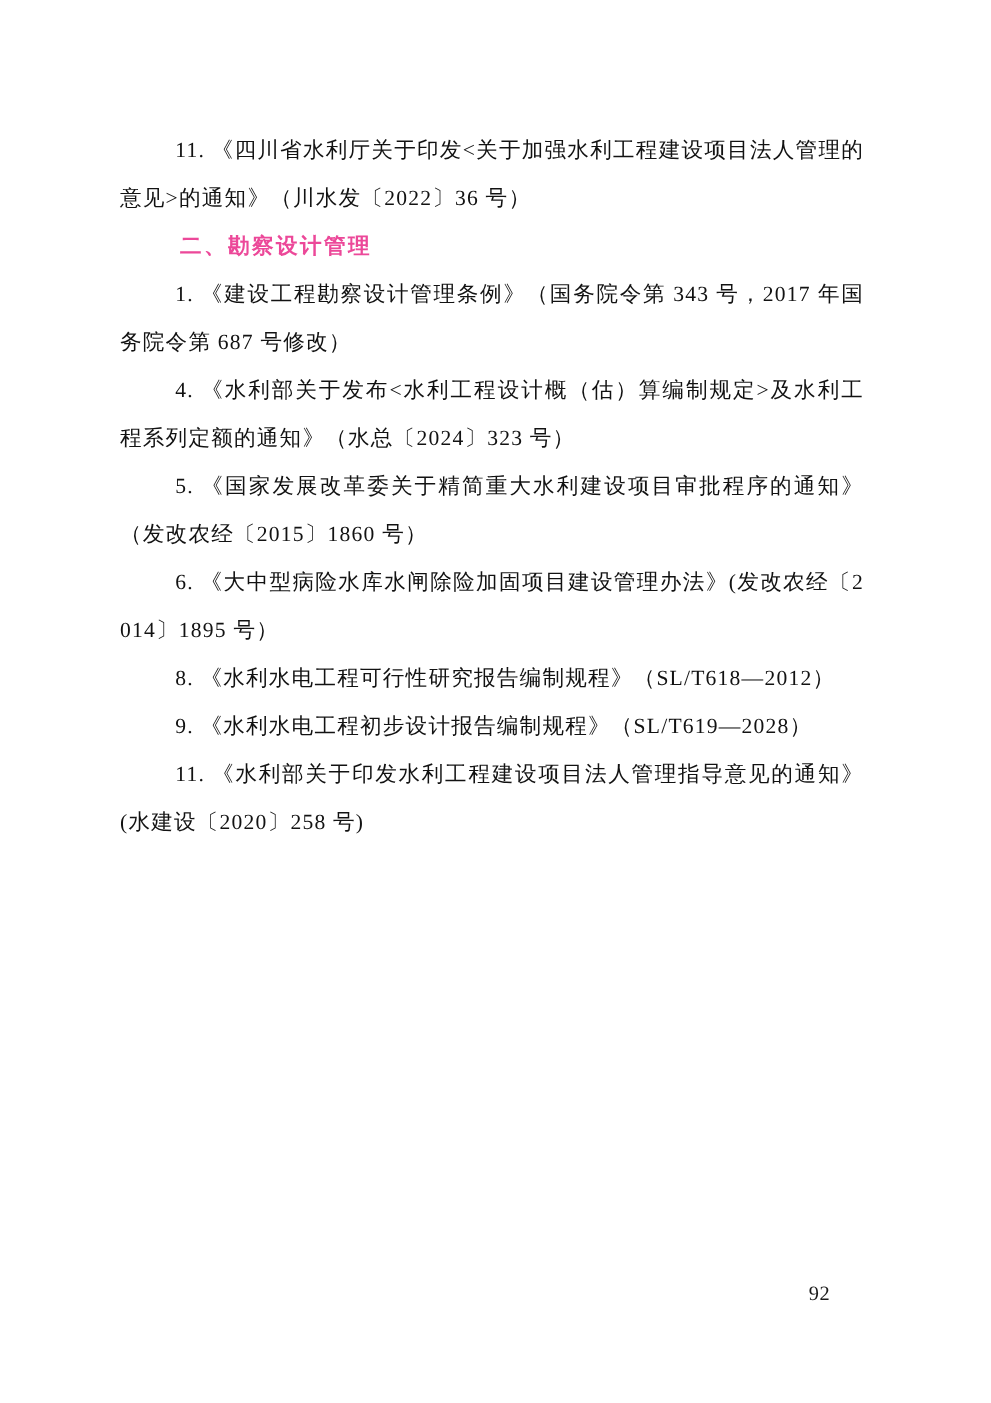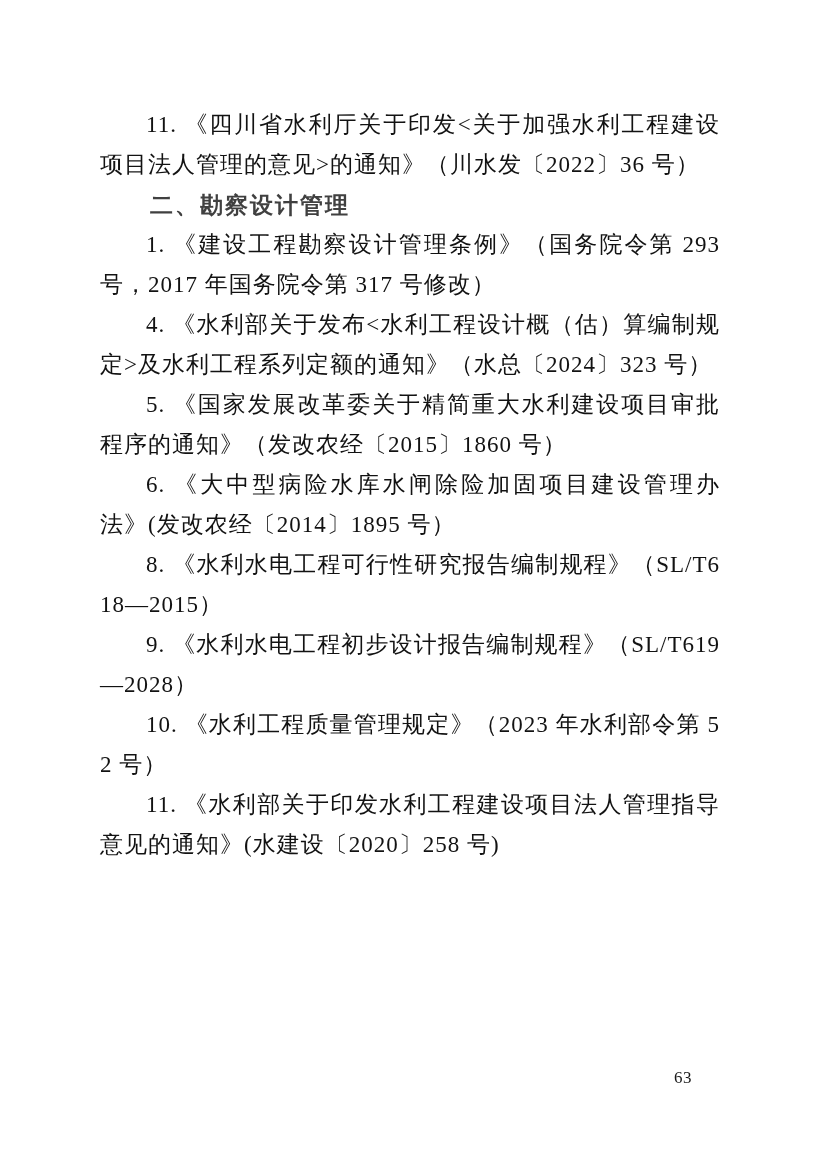--- a/index.html
+++ b/index.html
@@ -17,34 +17,34 @@
     color: #121212;
   }
   .doc-body {
     position: absolute;
     left: 100px;
     top: 105px;
     width: 620px;
   }
   .para {
     margin: 0;
-    font-size: 23px;
+    font-size: 18px;
     line-height: 40px;
     letter-spacing: 1px;
     text-align: justify;
     text-indent: 46px;
     word-break: break-all;
   }
   .para.heading {
     font-family: "Liberation Sans", "DejaVu Sans", sans-serif;
     font-weight: bold;
     text-align: left;
     text-indent: 50px;
     letter-spacing: 2px;
-    color: #404040;
+    color: #ec4899;
   }
   .page-footer {
     position: absolute;
     left: 0;
     top: 1068px;
     width: 692px;
     text-align: right;
   }
   .page-number {
     font-size: 17px;
@@ -52,25 +52,24 @@
     color: #1a1a1a;
   }
 </style>
 </head>
 <body>
 
 <div class="page">
   <main class="doc-body" id="doc-body">
       <p class="para item">11. 《四川省水利厅关于印发&lt;关于加强水利工程建设项目法人管理的意见&gt;的通知》（川水发〔2022〕36 号）</p>
       <p class="para heading">二、勘察设计管理</p>
-      <p class="para item">1. 《建设工程勘察设计管理条例》（国务院令第 293 号，2017 年国务院令第 317 号修改）</p>
+      <p class="para item">1. 《建设工程勘察设计管理条例》（国务院令第 343 号，2017 年国务院令第 687 号修改）</p>
       <p class="para item">4. 《水利部关于发布&lt;水利工程设计概（估）算编制规定&gt;及水利工程系列定额的通知》（水总〔2024〕323 号）</p>
       <p class="para item">5. 《国家发展改革委关于精简重大水利建设项目审批程序的通知》（发改农经〔2015〕1860 号）</p>
       <p class="para item">6. 《大中型病险水库水闸除险加固项目建设管理办法》(发改农经〔2014〕1895 号）</p>
-      <p class="para item">8. 《水利水电工程可行性研究报告编制规程》（SL/T618—2015）</p>
+      <p class="para item">8. 《水利水电工程可行性研究报告编制规程》（SL/T618—2012）</p>
       <p class="para item">9. 《水利水电工程初步设计报告编制规程》（SL/T619—2028）</p>
-      <p class="para item">10. 《水利工程质量管理规定》（2023 年水利部令第 52 号）</p>
       <p class="para item">11. 《水利部关于印发水利工程建设项目法人管理指导意见的通知》(水建设〔2020〕258 号)</p>
     </main>
   <footer class="page-footer">
-    <span class="page-number">63</span>
+    <span class="page-number">92</span>
   </footer>
 </div>
 
 </body></html>

